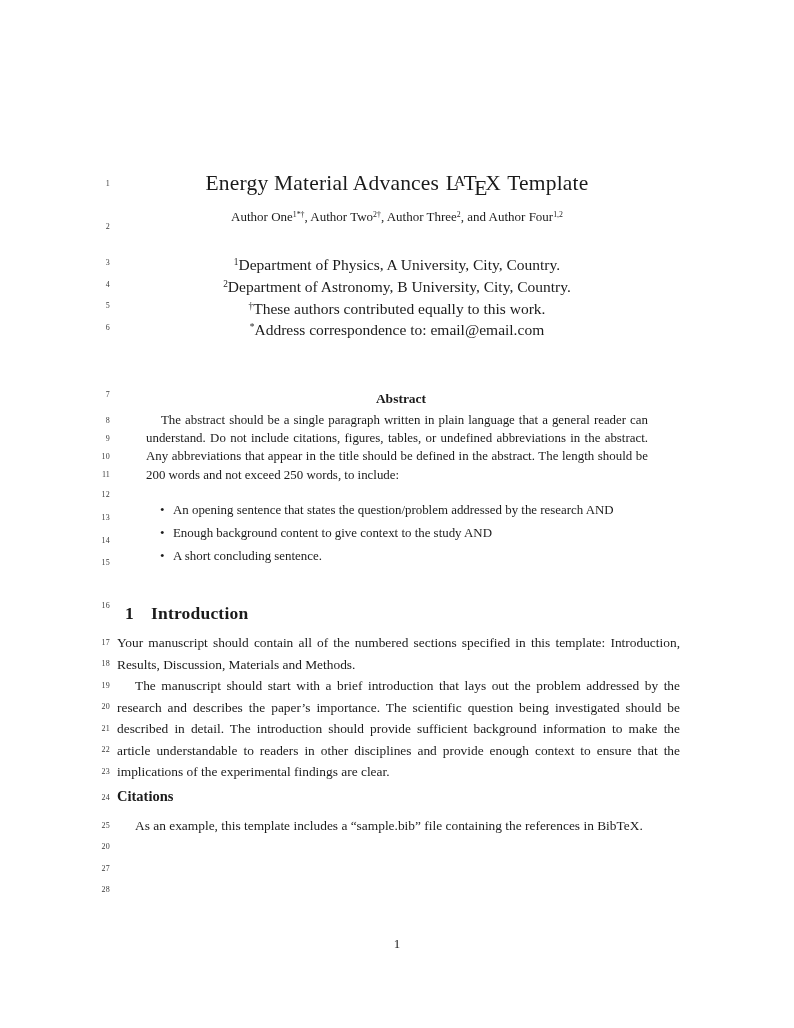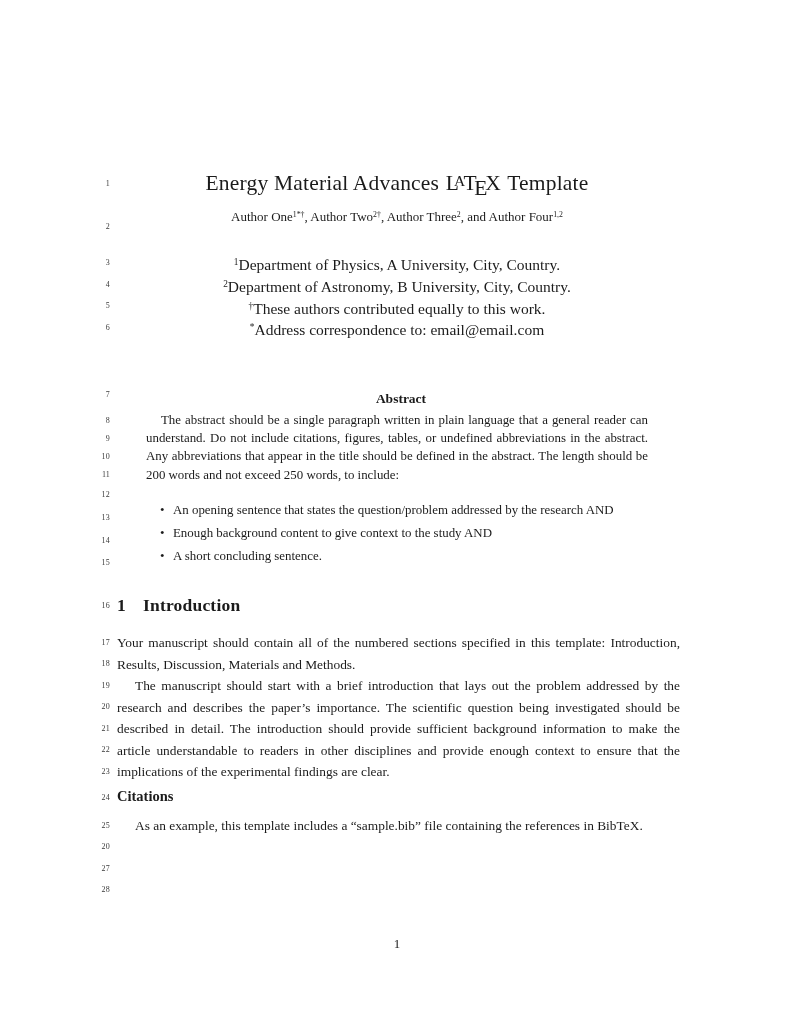--- a/index.html
+++ b/index.html
@@ -47,21 +47,21 @@
     text-indent:15px; margin:0;
   }
   .abstract-bullets {
     position:absolute; top:488px; left:144px; width:490px;
     font-size:12.9px; margin:16px; padding:0; list-style:none;
   }
   .abstract-bullets li { margin:0 0 10px 0; line-height:13px; }
   .bullet { display:inline-block; width:13px; }
   
   .section-heading {
-    position:absolute; top:595px; left:117px; margin:0;
+    position:absolute; top:595px; left:117px; margin:8px;
     font-size:17.5px; font-weight:700; letter-spacing:0.2px;text-align:center;
   }
   .section-number { margin-right:17px; }
   .intro-body {
     position:absolute; top:632px; left:117px; width:563px;
     font-size:13.4px; line-height:21.5px; text-align:justify;
   }
   .intro-body p, .citations-body p { margin:0; }
   .par-indent { text-indent:18px; }
   

